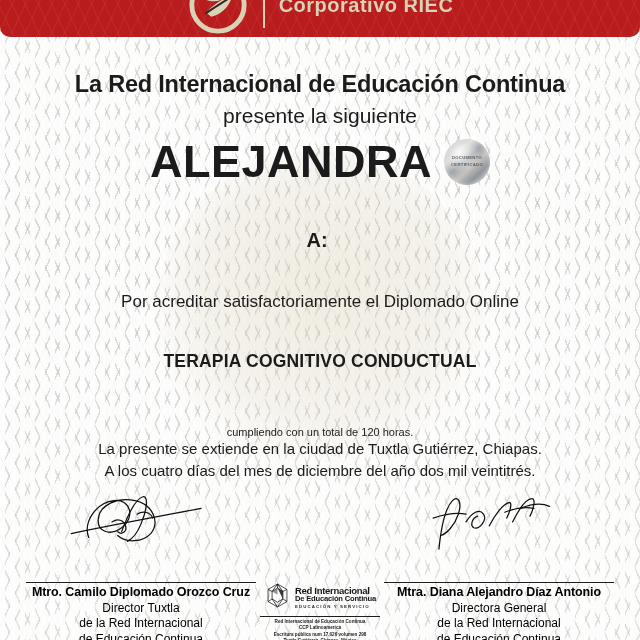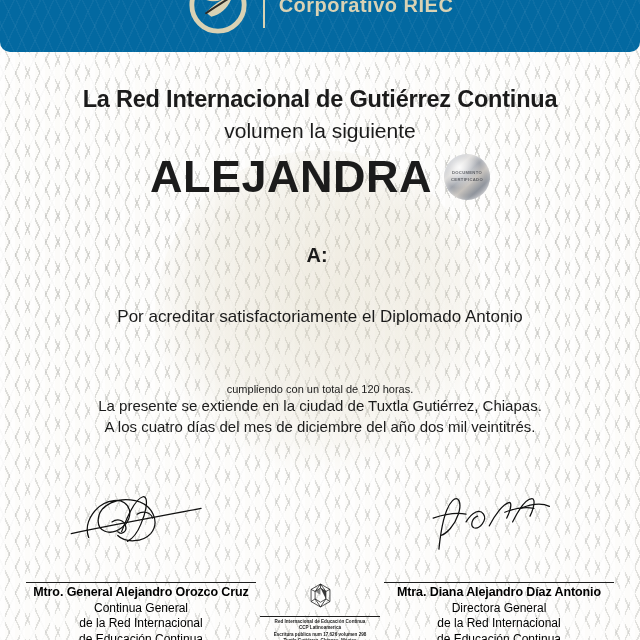--- a/index.html
+++ b/index.html
@@ -74,22 +74,22 @@
   .content-layer {
     position: relative;
     z-index: 10;
     width: 100%;
     height: 100%;
   }
 
   
   .header-bar {
     position: relative;
-    height: 52px;
-    background: #0369a1;
+    height: 37px;
+    background: #b91c1c;
     border-bottom-left-radius: 10px;
     border-bottom-right-radius: 10px;
     overflow: hidden;
   }
   .header-bar-texture {
     position: absolute;
     inset: 0;
     background-image:
       repeating-linear-gradient(115deg,
         rgba(255,255,255,0.045) 0px, rgba(255,255,255,0.045) 1.4px,
@@ -360,39 +360,40 @@
             <path d="M19 41 C27 35 36 30 45 24" fill="none" stroke="#2b2a26" stroke-width="2"></path>
           </svg>
         </span>
         <span class="brand-divider"></span>
         <span class="brand-name">Corporativo RIEC</span>
       </div>
     </div>
 
     <div class="cert-body">
 
-      <div class="issuer-line">La Red Internacional de Gutiérrez Continua</div>
-      <div class="issuer-sub">volumen la siguiente</div>
+      <div class="issuer-line">La Red Internacional de Educación Continua</div>
+      <div class="issuer-sub">presente la siguiente</div>
 
       <div class="title-row">
         <div class="cert-title">ALEJANDRA</div>
         <div class="holo-seal">
           <div class="holo-seal-text">
             <span>DOCUMENTO</span>
             <span>CERTIFICADO</span>
           </div>
         </div>
       </div>
 
       <div class="recipient-block">
         <div class="recipient-label">A:</div>
       </div>
 
-      <div class="statement">Por acreditar satisfactoriamente el Diplomado Antonio</div>
-
+      <div class="statement">Por acreditar satisfactoriamente el Diplomado Online</div>
+
+      <div class="course-name">TERAPIA COGNITIVO CONDUCTUAL</div>
 
       <div class="hours-line">cumpliendo con un total de 120 horas.</div>
 
       <div class="place-date">
         <div>La presente se extiende en la ciudad de Tuxtla Gutiérrez, Chiapas.</div>
         <div>A los cuatro días del mes de diciembre del año dos mil veintitrés.</div>
       </div>
 
     </div>
 
@@ -404,40 +405,45 @@
             <g fill="none" stroke="#111" stroke-width="1.3" stroke-linecap="round">
               <path d="M36 50 C30 34 44 14 62 12 C80 10 84 30 70 40 C58 49 44 44 46 30 C48 16 66 8 84 12 C102 16 110 34 100 46 C92 55 74 56 66 48"></path>
               <path d="M70 44 C76 28 84 10 92 8 C98 7 96 22 90 36 C86 46 80 52 76 54"></path>
               <path d="M18 46 C56 38 110 28 152 20"></path>
               <path d="M60 34 C66 30 72 32 74 38 C76 44 70 48 66 44"></path>
               <path d="M86 26 C92 22 100 24 102 30"></path>
             </g>
           </svg>
         </span>
         <div class="sign-rule"></div>
-        <div class="sign-name">Mtro. General Alejandro Orozco Cruz</div>
+        <div class="sign-name">Mtro. Camilo Diplomado Orozco Cruz</div>
         <div class="sign-role">
-          <div>Continua General</div>
+          <div>Director Tuxtla</div>
           <div>de la Red Internacional</div>
           <div>de Educación Continua</div>
         </div>
       </div>
 
       <div class="center-stamp">
         <div class="stamp-row">
           <span>
             <svg class="stamp-mark" viewBox="0 0 40 40" aria-hidden="true">
               <g fill="none" stroke="#161616" stroke-width="1.1">
                 <polygon points="20,3 34,11 34,29 20,37 6,29 6,11"></polygon>
                 <polygon points="20,9 28,14 28,25 20,30 12,25 12,14"></polygon>
                 <path d="M20,3 L12,14 M20,3 L28,14 M34,11 L28,14 M34,29 L28,25 M20,37 L28,25 M20,37 L12,25 M6,29 L12,25 M6,11 L12,14 M20,9 L20,3"></path>
               </g>
               <polygon points="20,9 28,14 28,25" fill="#161616" opacity="0.85"></polygon>
               <polygon points="12,14 20,9 20,19" fill="#161616" opacity="0.45"></polygon>
             </svg>
+          </span>
+          <span class="stamp-words">
+            <div class="stamp-t1">Red Internacional</div>
+            <div class="stamp-t2">De Educación Continua</div>
+            <div class="stamp-t3">EDUCACIÓN Y SERVICIO</div>
           </span>
         </div>
         <div class="stamp-fine">
           <div>Red Internacional de Educación Continua</div>
           <div>CCP Latinoamerica</div>
           <div>Escritura pública num 17,626 volumen 298</div>
           <div>Tuxtla Gutiérrez, Chiapas, México</div>
         </div>
       </div>
 

